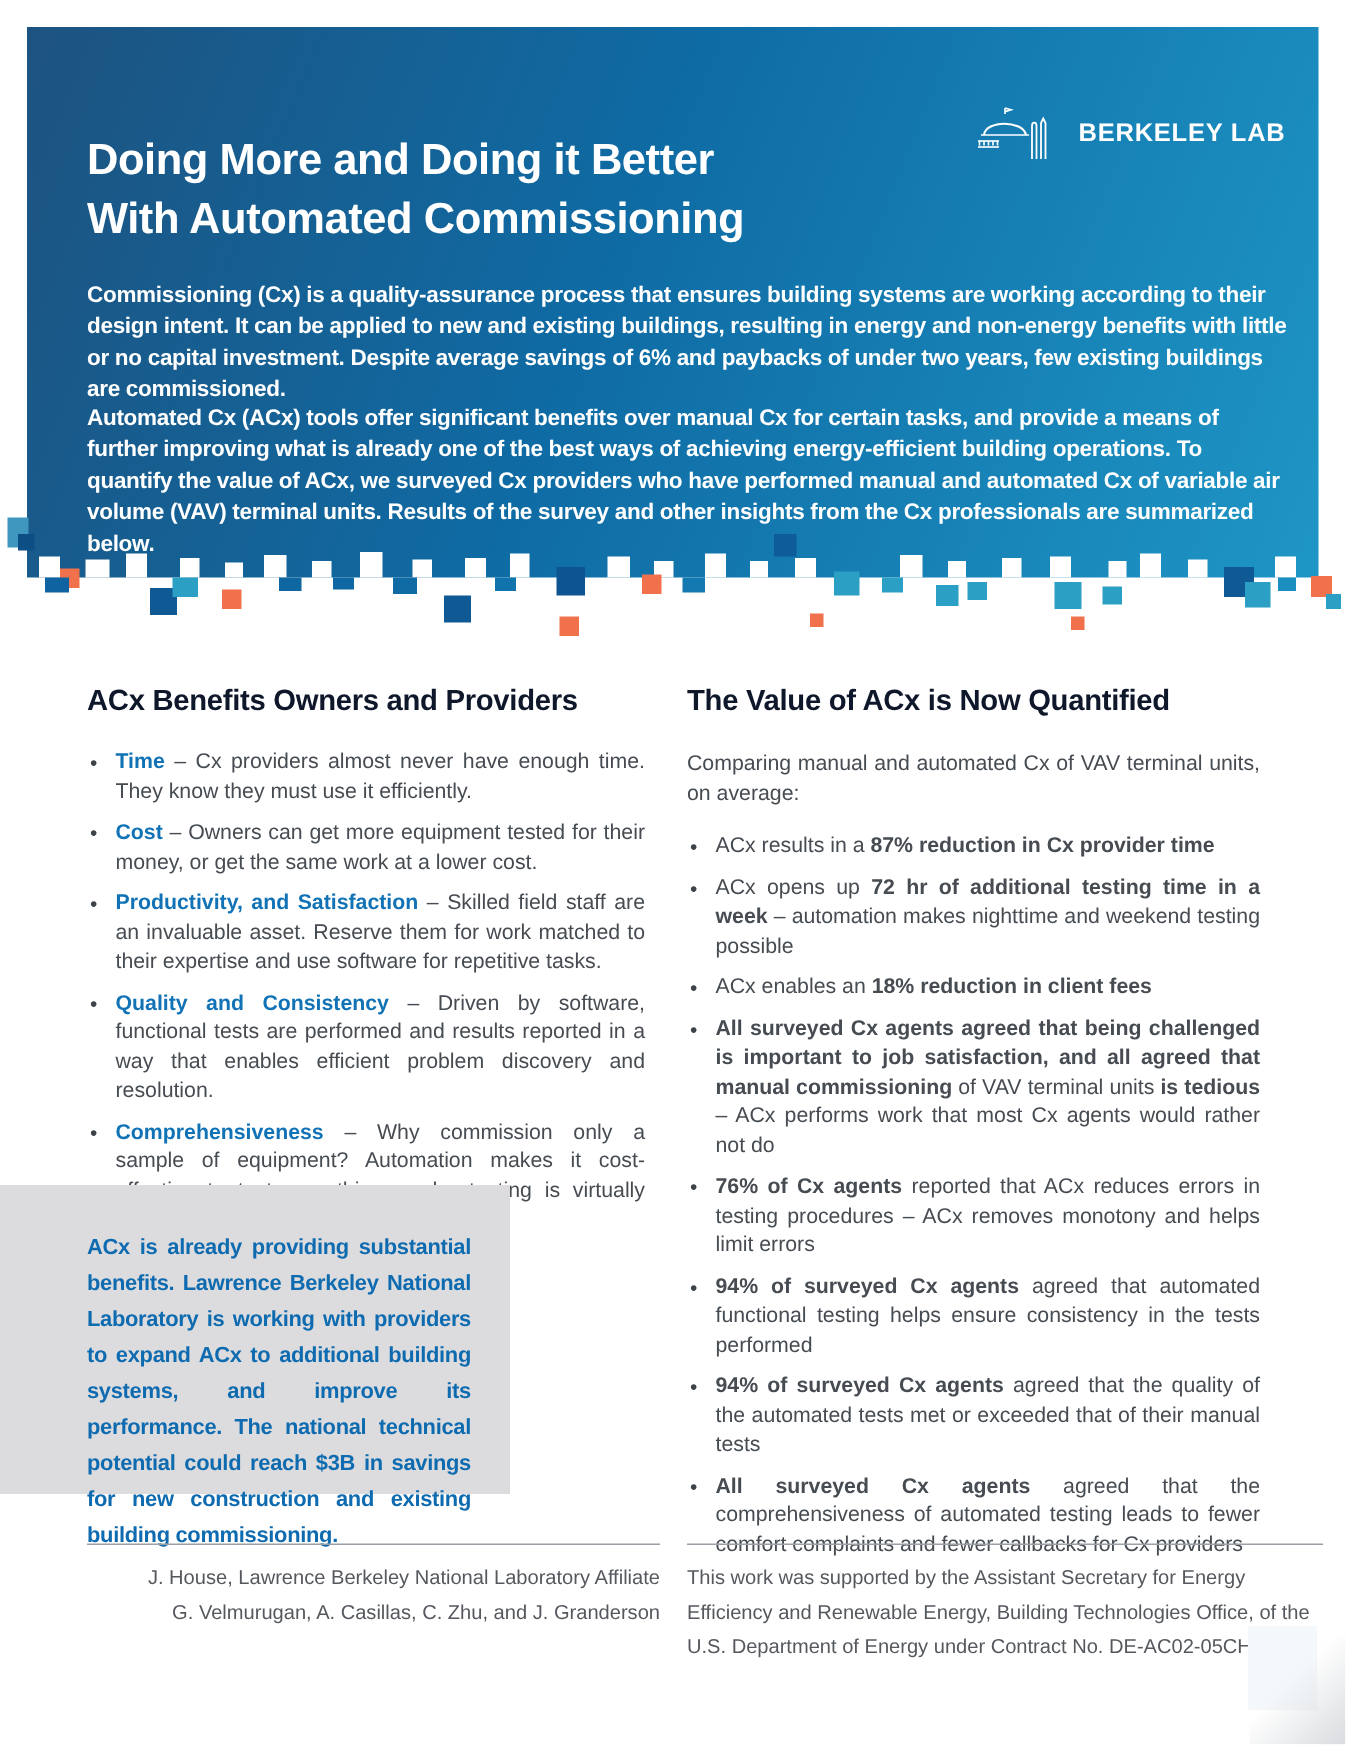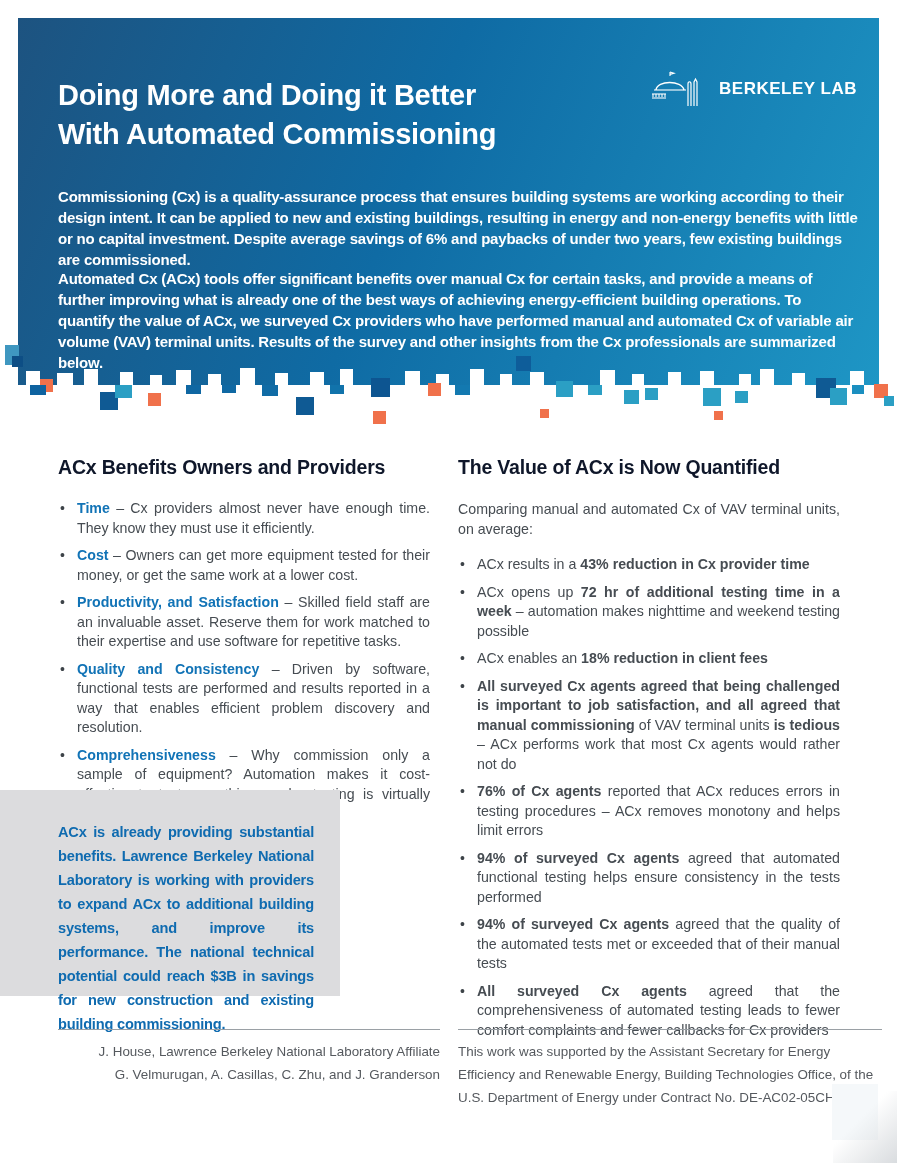--- a/index.html
+++ b/index.html
@@ -2,21 +2,21 @@
 <html><head>
 <meta charset="utf-8">
 <style>
   html,body{margin:0;padding:0;background:#ffffff;}
   .page{position:relative;width:897px;height:1163px;background:#ffffff;overflow:hidden;
         font-family:"Liberation Sans",sans-serif;}
 
   
   .header-band{position:absolute;left:18px;top:18px;width:861px;height:367px;
     background:linear-gradient(112deg,#1d5380 0%,#0f6ba4 45%,#1e96c5 100%);}
-  .title{position:absolute;left:40px;top:58px;color:#ffffff;font-weight:bold;
+  .title{position:absolute;left:40px;top:70px;color:#ffffff;font-weight:bold;
     font-size:29px;line-height:39px;letter-spacing:-0.3px;}
   .logo{position:absolute;right:22px;top:52px;display:flex;align-items:center;gap:19px;}
   .logo svg{display:block;}
   .logo-text{color:#ffffff;font-weight:bold;font-size:17px;letter-spacing:0.5px;}
   .intro{position:absolute;left:40px;width:800px;color:#ffffff;font-weight:bold;
     font-size:15px;line-height:21px;letter-spacing:-0.2px;}
   .intro.p1{top:168px;}
   .intro.p2{top:250px;}
 
   
@@ -159,21 +159,21 @@
         <li><span class="seg-blue">Productivity, and Satisfaction</span><span> – Skilled field staff are an invaluable asset. Reserve them for work matched to their expertise and use software for repetitive tasks.</span></li>
         <li><span class="seg-blue">Quality and Consistency</span><span> – Driven by software, functional tests are performed and results reported in a way that enables efficient problem discovery and resolution.</span></li>
         <li><span class="seg-blue">Comprehensiveness</span><span> – Why commission only a sample of equipment? Automation makes it cost-effective to test everything, and retesting is virtually free.</span></li>
       </ul>
   </div>
 
   <div class="col col-right">
     <h2 class="col-heading">The Value of ACx is Now Quantified</h2>
     <p class="col-intro">Comparing manual and automated Cx of VAV terminal units, on average:</p>
     <ul class="bullets" id="right-bullets">
-        <li><span>ACx results in a </span><span class="seg-b">43% reduction in Cx provider time</span></li>
+        <li><span>ACx results in a </span><span class="seg-b">87% reduction in Cx provider time</span></li>
         <li><span>ACx opens up </span><span class="seg-b">72 hr of additional testing time in a week</span><span> – automation makes nighttime and weekend testing possible</span></li>
         <li><span>ACx enables an </span><span class="seg-b">18% reduction in client fees</span></li>
         <li><span class="seg-b">All surveyed Cx agents agreed that being challenged is important to job satisfaction, and all agreed that manual commissioning</span><span> of VAV terminal units </span><span class="seg-b">is tedious</span><span> – ACx performs work that most Cx agents would rather not do</span></li>
         <li><span class="seg-b">76% of Cx agents</span><span> reported that ACx reduces errors in testing procedures – ACx removes monotony and helps limit errors</span></li>
         <li><span class="seg-b">94% of surveyed Cx agents</span><span> agreed that automated functional testing helps ensure consistency in the tests performed</span></li>
         <li><span class="seg-b">94% of surveyed Cx agents</span><span> agreed that the quality of the automated tests met or exceeded that of their manual tests</span></li>
         <li><span class="seg-b">All surveyed Cx agents</span><span> agreed that the comprehensiveness of automated testing leads to fewer comfort complaints and fewer callbacks for Cx providers</span></li>
       </ul>
   </div>
 

